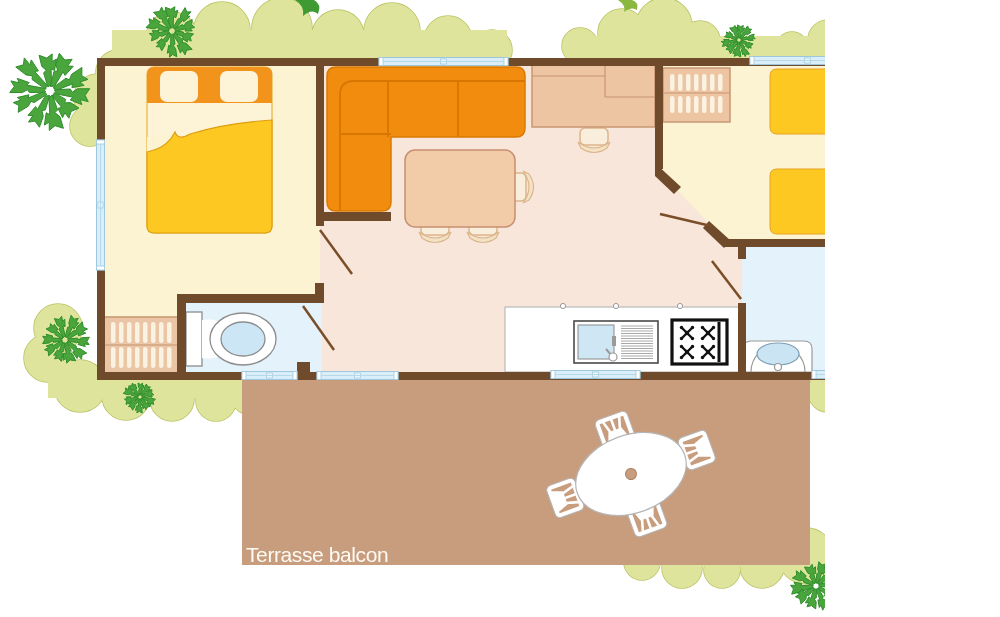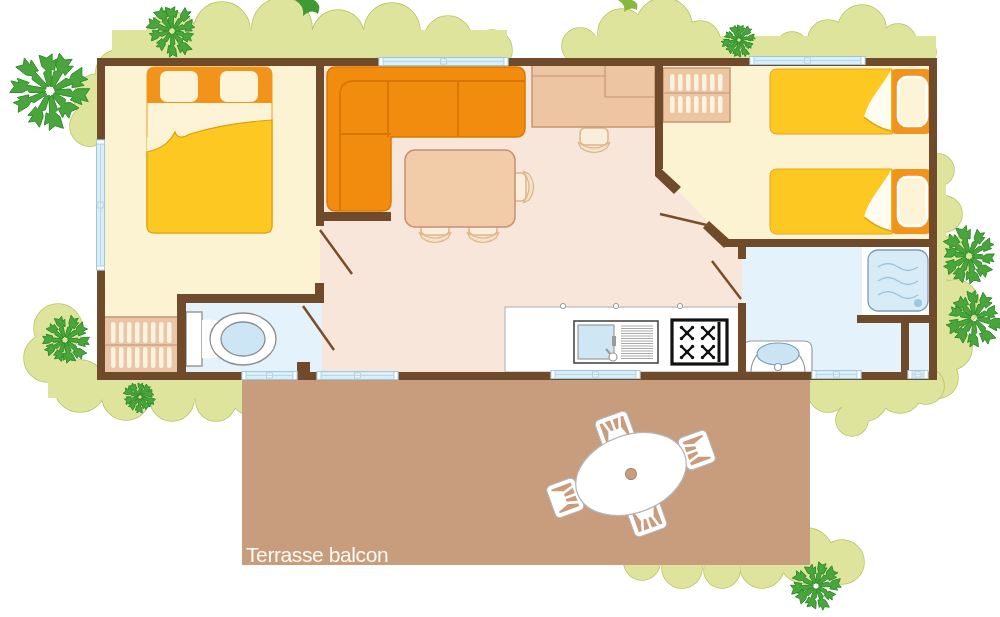--- a/index.html
+++ b/index.html
@@ -1,15 +1,15 @@
 <!DOCTYPE html>
 <html><head><meta charset="utf-8">
 <style>
 html,body{margin:0;padding:0;background:#ffffff;}
-#stage{position:relative;width:1000px;height:617px;overflow:hidden;background:#ffffff;}
+#stage{position:relative;width:825px;height:617px;overflow:hidden;background:#ffffff;}
 </style></head>
 <body>
 <div id="stage">
 <svg width="1000" height="617" viewBox="0 0 1000 617" xmlns="http://www.w3.org/2000/svg">
 
 <g>
         <g fill="#dfe49c" stroke="#b9c263" stroke-width="1.5">
           <circle cx="135" cy="52" r="20"></circle>
           <circle cx="172" cy="38" r="26"></circle>
           <circle cx="222" cy="30" r="28"></circle>

